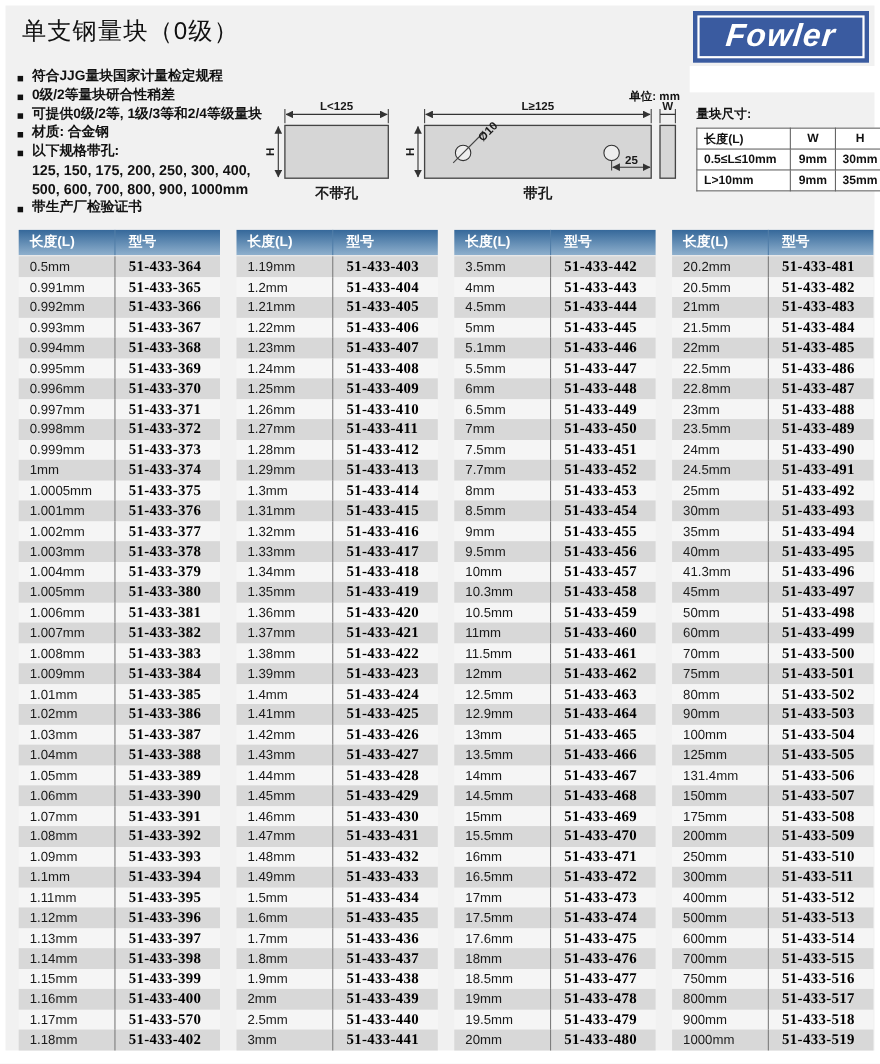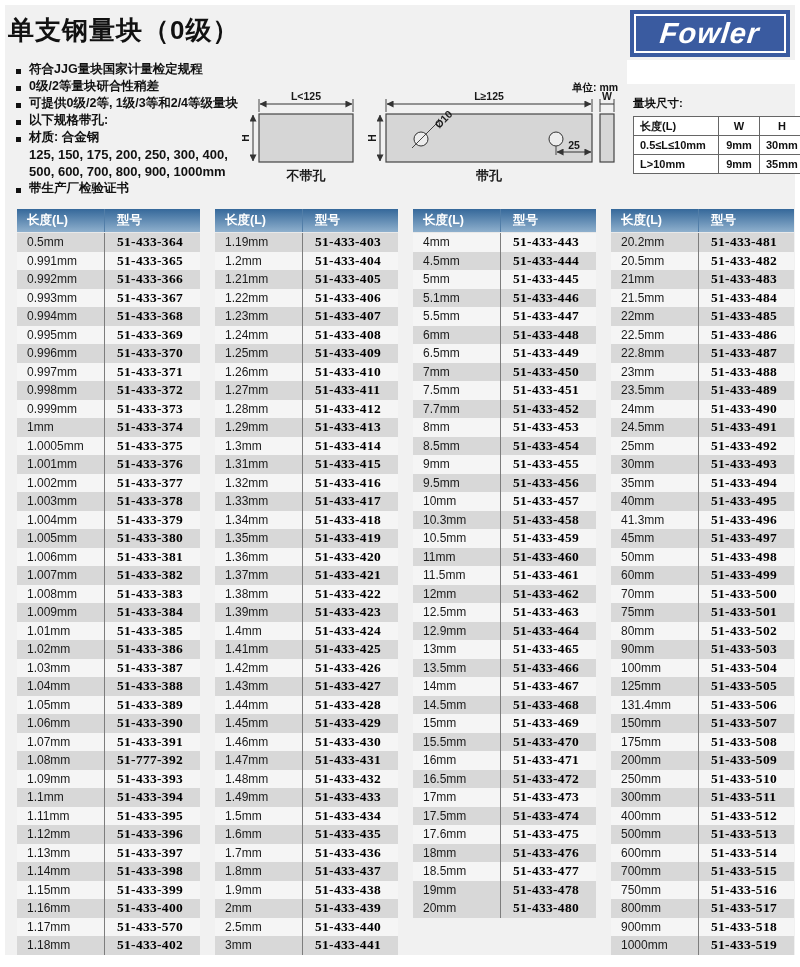--- a/index.html
+++ b/index.html
@@ -2,21 +2,21 @@
 <html><head>
 <meta charset="utf-8">
 <style>
   html,body{margin:0;padding:0;}
   body{
     width:800px;height:967px;position:relative;background:#ffffff;
     font-family:"Liberation Sans","DejaVu Sans",sans-serif;color:#111;overflow:hidden;
   }
   .panel{position:absolute;left:5px;top:5px;width:790px;height:950px;background:#f1f1f1;}
 
-  .page-title{position:absolute;left:8px;top:13px;font-size:26px;font-weight:bold;letter-spacing:1px;}
+  .page-title{position:absolute;left:20px;top:13px;font-size:22px;font-weight:normal;letter-spacing:1px;}
 
   
   .features{position:absolute;left:16px;top:63px;width:240px;}
   .feature{display:flex;align-items:center;margin-bottom:3.5px;font-size:12.5px;font-weight:bold;line-height:13.5px;}
   .feature .sq{width:5px;height:5px;background:#111;margin:4px 8px 0 0;flex:none;}
   .feature.subline{padding-left:13px;font-size:13px;}
 
   
   .logo{position:absolute;left:630px;top:10px;width:160px;height:47px;background:var(--brand,#3a5ba0);}
   .logo-inner{position:absolute;inset:4px;border:2px solid #fff;display:flex;align-items:center;justify-content:center;}
@@ -80,25 +80,25 @@
     <div class="feature">
       <span class="sq"></span>
       <span>0级/2等量块研合性稍差</span>
     </div>
     <div class="feature">
       <span class="sq"></span>
       <span>可提供0级/2等, 1级/3等和2/4等级量块</span>
     </div>
     <div class="feature">
       <span class="sq"></span>
-      <span>以下规格带孔:</span>
+      <span>材质: 合金钢</span>
     </div>
     <div class="feature">
       <span class="sq"></span>
-      <span>材质: 合金钢</span>
+      <span>以下规格带孔:</span>
     </div>
     <div class="feature subline">125, 150, 175, 200, 250, 300, 400,</div>
     <div class="feature subline">500, 600, 700, 800, 900, 1000mm</div>
     <div class="feature">
       <span class="sq"></span>
       <span>带生产厂检验证书</span>
     </div>
   </div>
 
 <svg class="diagram" width="378" height="112" viewBox="0 0 378 112">
@@ -279,21 +279,21 @@
         <div class="trow odd">
           <div class="c1">1.06mm</div>
           <div class="c2">51-433-390</div>
         </div>
         <div class="trow even">
           <div class="c1">1.07mm</div>
           <div class="c2">51-433-391</div>
         </div>
         <div class="trow odd">
           <div class="c1">1.08mm</div>
-          <div class="c2">51-777-392</div>
+          <div class="c2">51-433-392</div>
         </div>
         <div class="trow even">
           <div class="c1">1.09mm</div>
           <div class="c2">51-433-393</div>
         </div>
         <div class="trow odd">
           <div class="c1">1.1mm</div>
           <div class="c2">51-433-394</div>
         </div>
         <div class="trow even">
@@ -493,20 +493,24 @@
           <div class="c2">51-433-441</div>
         </div>
       </div>
   </div>
   <div class="ptable">
     <div class="thead">
       <div class="th1">长度(L)</div>
       <div class="th2">型号</div>
     </div>
     <div class="tbody">
+        <div class="trow odd">
+          <div class="c1">3.5mm</div>
+          <div class="c2">51-433-442</div>
+        </div>
         <div class="trow even">
           <div class="c1">4mm</div>
           <div class="c2">51-433-443</div>
         </div>
         <div class="trow odd">
           <div class="c1">4.5mm</div>
           <div class="c2">51-433-444</div>
         </div>
         <div class="trow even">
           <div class="c1">5mm</div>
@@ -636,20 +640,24 @@
           <div class="c1">18mm</div>
           <div class="c2">51-433-476</div>
         </div>
         <div class="trow even">
           <div class="c1">18.5mm</div>
           <div class="c2">51-433-477</div>
         </div>
         <div class="trow odd">
           <div class="c1">19mm</div>
           <div class="c2">51-433-478</div>
+        </div>
+        <div class="trow even">
+          <div class="c1">19.5mm</div>
+          <div class="c2">51-433-479</div>
         </div>
         <div class="trow odd">
           <div class="c1">20mm</div>
           <div class="c2">51-433-480</div>
         </div>
       </div>
   </div>
   <div class="ptable">
     <div class="thead">
       <div class="th1">长度(L)</div>

